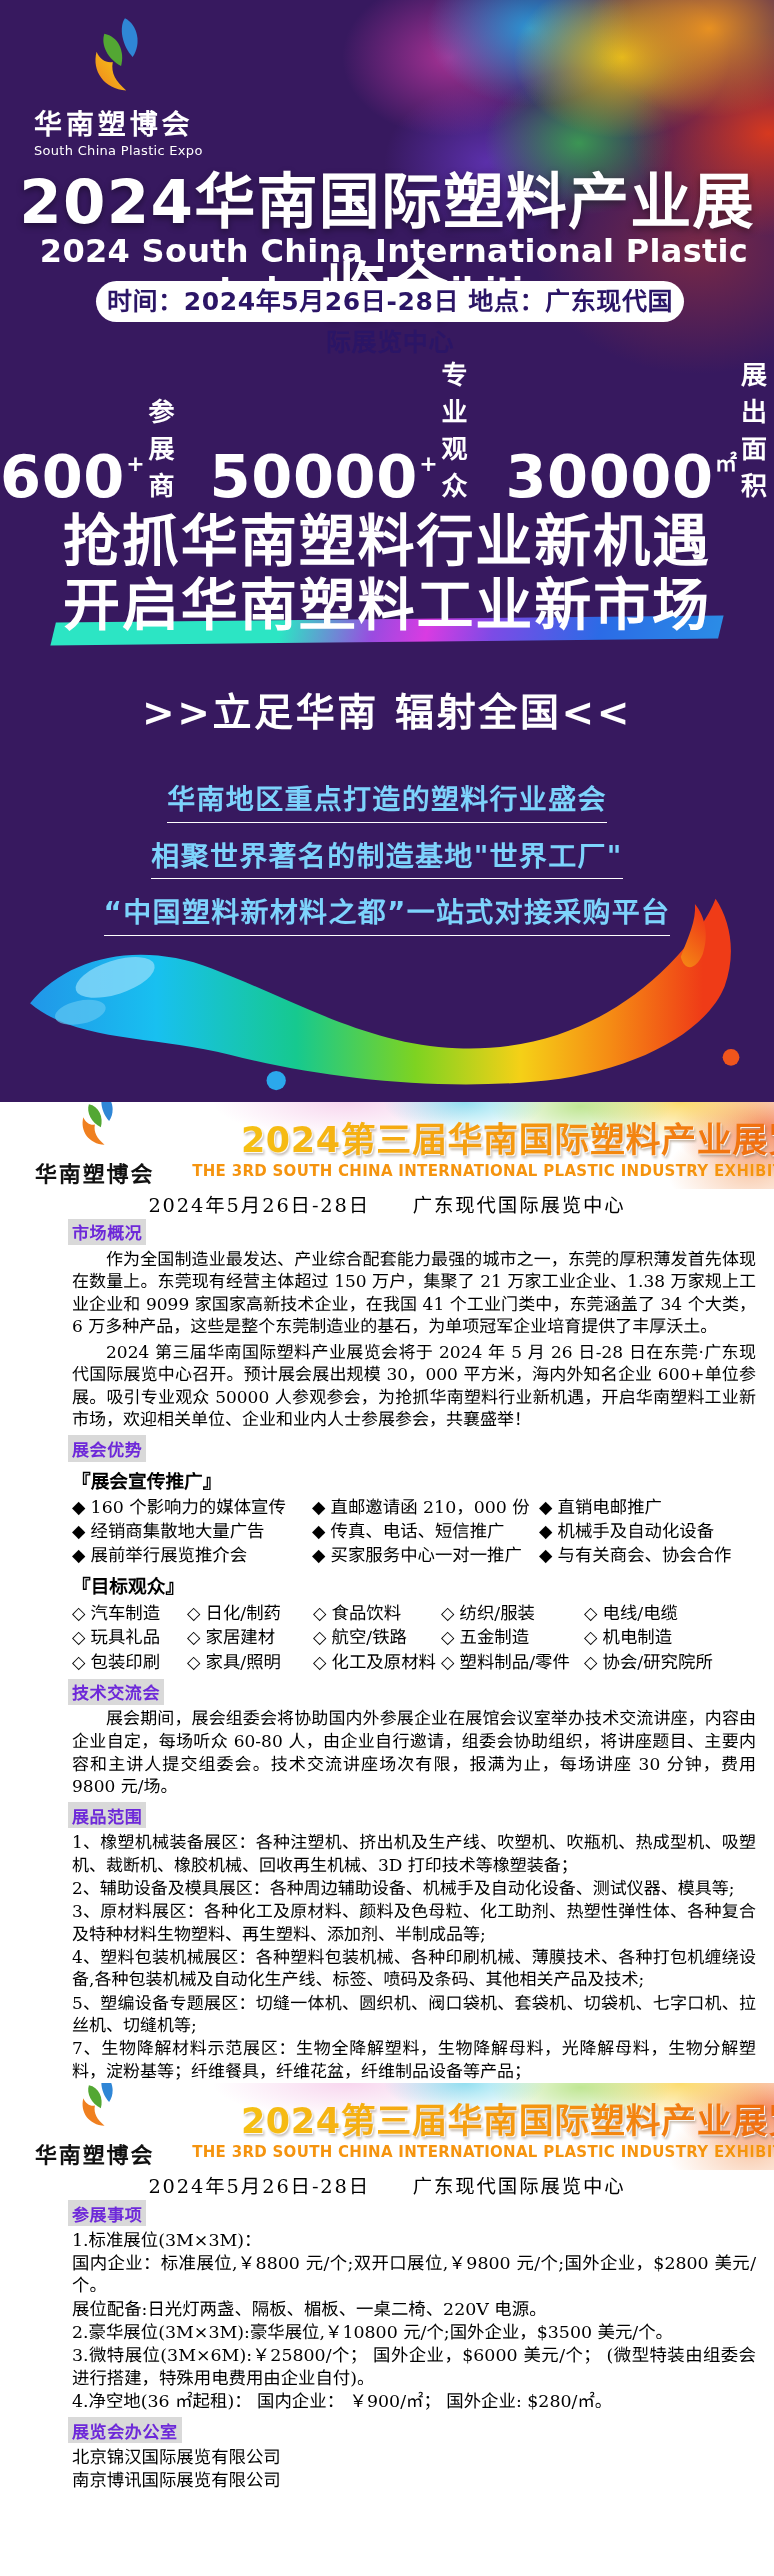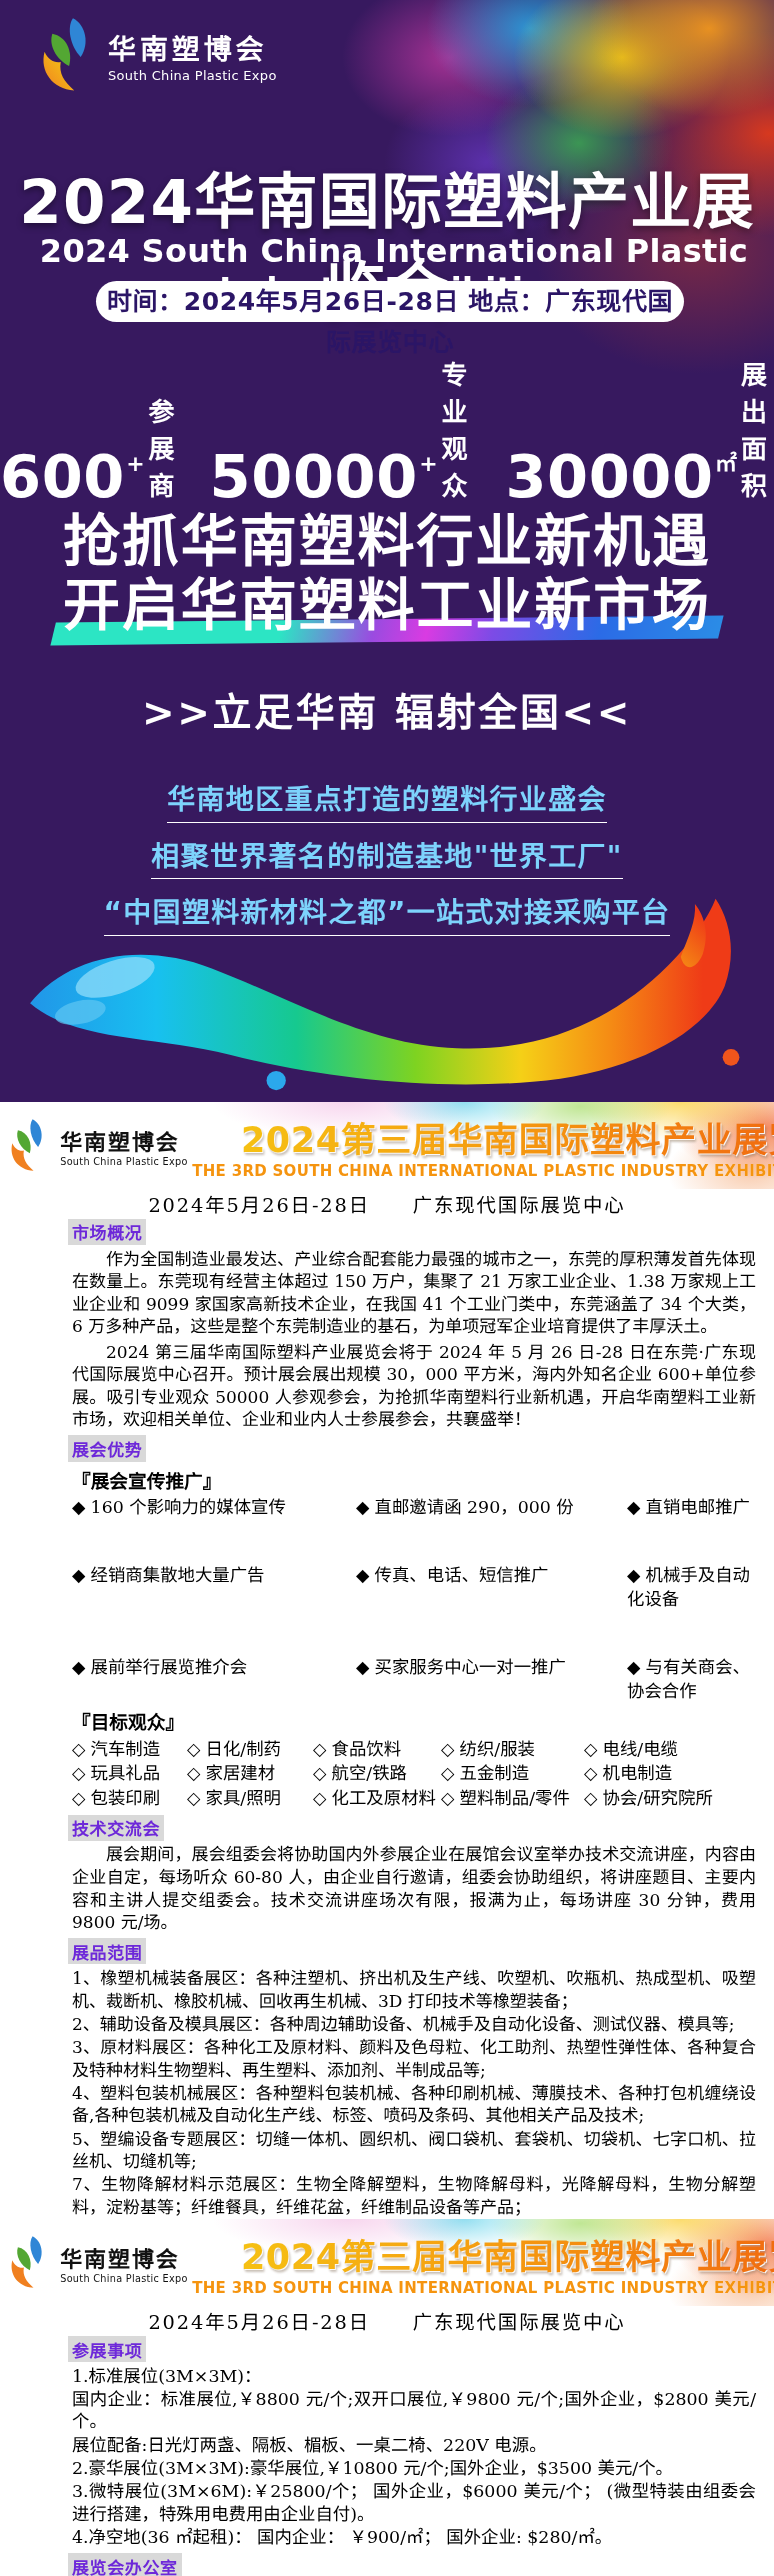--- a/index.html
+++ b/index.html
@@ -21,21 +21,21 @@
     background:
       radial-gradient(168px 123px at 88% 6%,  rgba(240,150,30,.95), transparent 72%),
       radial-gradient(194px 142px at 99% 28%, rgba(232,60,24,.9),  transparent 72%),
       radial-gradient(155px 116px at 72% 12%, rgba(246,212,20,.9), transparent 70%),
       radial-gradient(148px 110px at 55% 6%,  rgba(40,170,230,.85),transparent 70%),
       radial-gradient(135px 103px at 64% 30%, rgba(60,180,80,.8),  transparent 70%),
       radial-gradient(148px 110px at 40% 12%, rgba(210,60,170,.7), transparent 72%),
       radial-gradient(142px 110px at 47% 34%, rgba(110,60,210,.65),transparent 72%),
       radial-gradient(219px 168px at 86% 52%, rgba(200,60,40,.45), transparent 75%);
   }
-  .logo { position:absolute; display:flex; align-items:center; gap:9px; }
+  .logo { position:absolute; display:flex; align-items:center; gap:9px;flex-direction:column; }
   .hero-logo { left:34px; top:17px; }
   .logo-text .logo-cn { font-weight:bold; letter-spacing:3.9px; }
   .logo-text .logo-en { letter-spacing:0.3px; }
   .hero-logo .logo-cn { color:#fff; font-size:28px; font-family:"DejaVu Serif","Liberation Serif",serif; }
   .hero-logo .logo-en { color:#fff; font-size:13px; margin-top:1.3px; }
   .hero-title {
     position:absolute; top:152px; left:0; right:0; text-align:center;
     color:#fff; font-size:61px; font-weight:900; letter-spacing:1.3px;
     text-shadow:0 3.2px 7.7px rgba(0,0,0,.4);
   }
@@ -125,21 +125,21 @@
   .sec-head-row { margin:4.5px 0 2.6px -3.9px; }
   .sec-head {
     display:inline-block; background:#d9d9d9; color:#6d28d9;
     font-size:17px; font-weight:bold; padding:0.6px 3.9px; letter-spacing:0.6px;
   }
   p.body { font-size:17px; line-height:22.6px; text-align:justify; margin:2.6px 0; }
   p.indent { text-indent:2em; }
   .sub-head { font-size:18.7px; font-weight:bold; margin:3.9px 0 2.6px; }
   .grid3 {
     display:grid; grid-template-columns:240px 227px 1fr;
-    font-size:17.4px; line-height:24px; margin:1.3px 0 2.6px;gap:44px;
+    font-size:17.4px; line-height:24px; margin:1.3px 0 2.6px;
   }
   .grid5 {
     display:grid; grid-template-columns:115px 126px 128px 143px 1fr;
     font-size:17.4px; line-height:24.5px; margin:1.3px 0 2.6px;
   }
   .cell .marker { margin-right:5.2px; }
   .scope-item { font-size:17px; line-height:22.6px; text-align:justify; margin:0.6px 0; }
   .booth-line, .office-line { font-size:17.4px; line-height:22.6px; margin:0.6px 0; text-align:justify; }
 </style>
 </head>
@@ -254,21 +254,21 @@
   <div class="content">
 
     <div class="sec-head-row"><span class="sec-head">市场概况</span></div>
     <p class="body indent">作为全国制造业最发达、产业综合配套能力最强的城市之一，东莞的厚积薄发首先体现在数量上。东莞现有经营主体超过 150 万户，集聚了 21 万家工业企业、1.38 万家规上工业企业和 9099 家国家高新技术企业，在我国 41 个工业门类中，东莞涵盖了 34 个大类，6 万多种产品，这些是整个东莞制造业的基石，为单项冠军企业培育提供了丰厚沃土。</p>
     <p class="body indent">2024 第三届华南国际塑料产业展览会将于 2024 年 5 月 26 日-28 日在东莞·广东现代国际展览中心召开。预计展会展出规模 30，000 平方米，海内外知名企业 600+单位参展。吸引专业观众 50000 人参观参会，为抢抓华南塑料行业新机遇，开启华南塑料工业新市场，欢迎相关单位、企业和业内人士参展参会，共襄盛举！</p>
 
     <div class="sec-head-row"><span class="sec-head">展会优势</span></div>
     <div class="sub-head">『展会宣传推广』</div>
     <div class="grid3">
       <div class="cell"><span class="marker">◆</span><span>160 个影响力的媒体宣传</span></div>
-      <div class="cell"><span class="marker">◆</span><span>直邮邀请函 290，000 份</span></div>
+      <div class="cell"><span class="marker">◆</span><span>直邮邀请函 210，000 份</span></div>
       <div class="cell"><span class="marker">◆</span><span>直销电邮推广</span></div>
       <div class="cell"><span class="marker">◆</span><span>经销商集散地大量广告</span></div>
       <div class="cell"><span class="marker">◆</span><span>传真、电话、短信推广</span></div>
       <div class="cell"><span class="marker">◆</span><span>机械手及自动化设备</span></div>
       <div class="cell"><span class="marker">◆</span><span>展前举行展览推介会</span></div>
       <div class="cell"><span class="marker">◆</span><span>买家服务中心一对一推广</span></div>
       <div class="cell"><span class="marker">◆</span><span>与有关商会、协会合作</span></div>
     </div>
     <div class="sub-head">『目标观众』</div>
     <div class="grid5">

